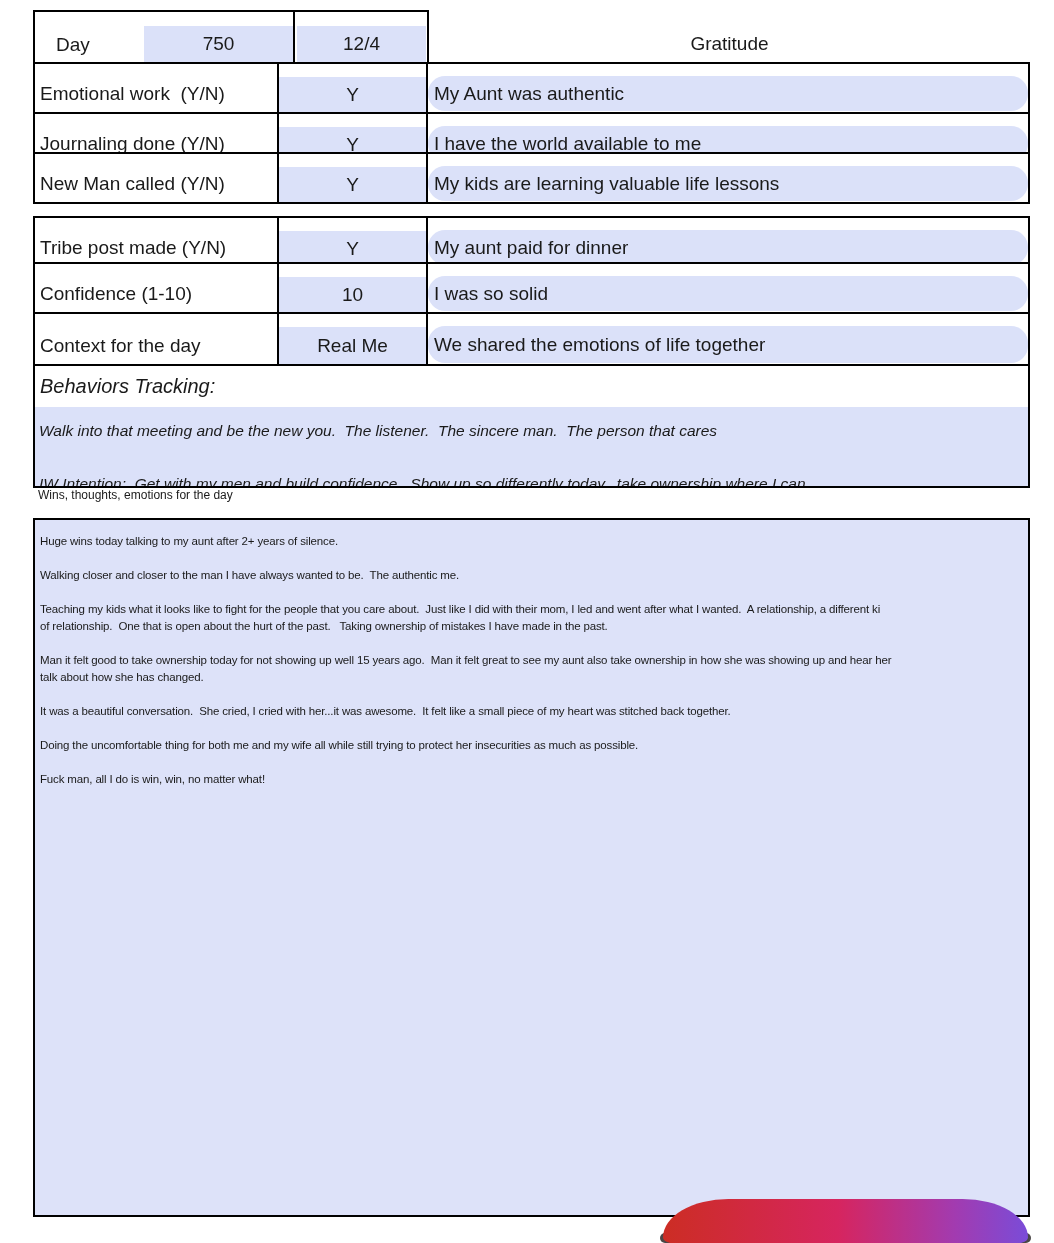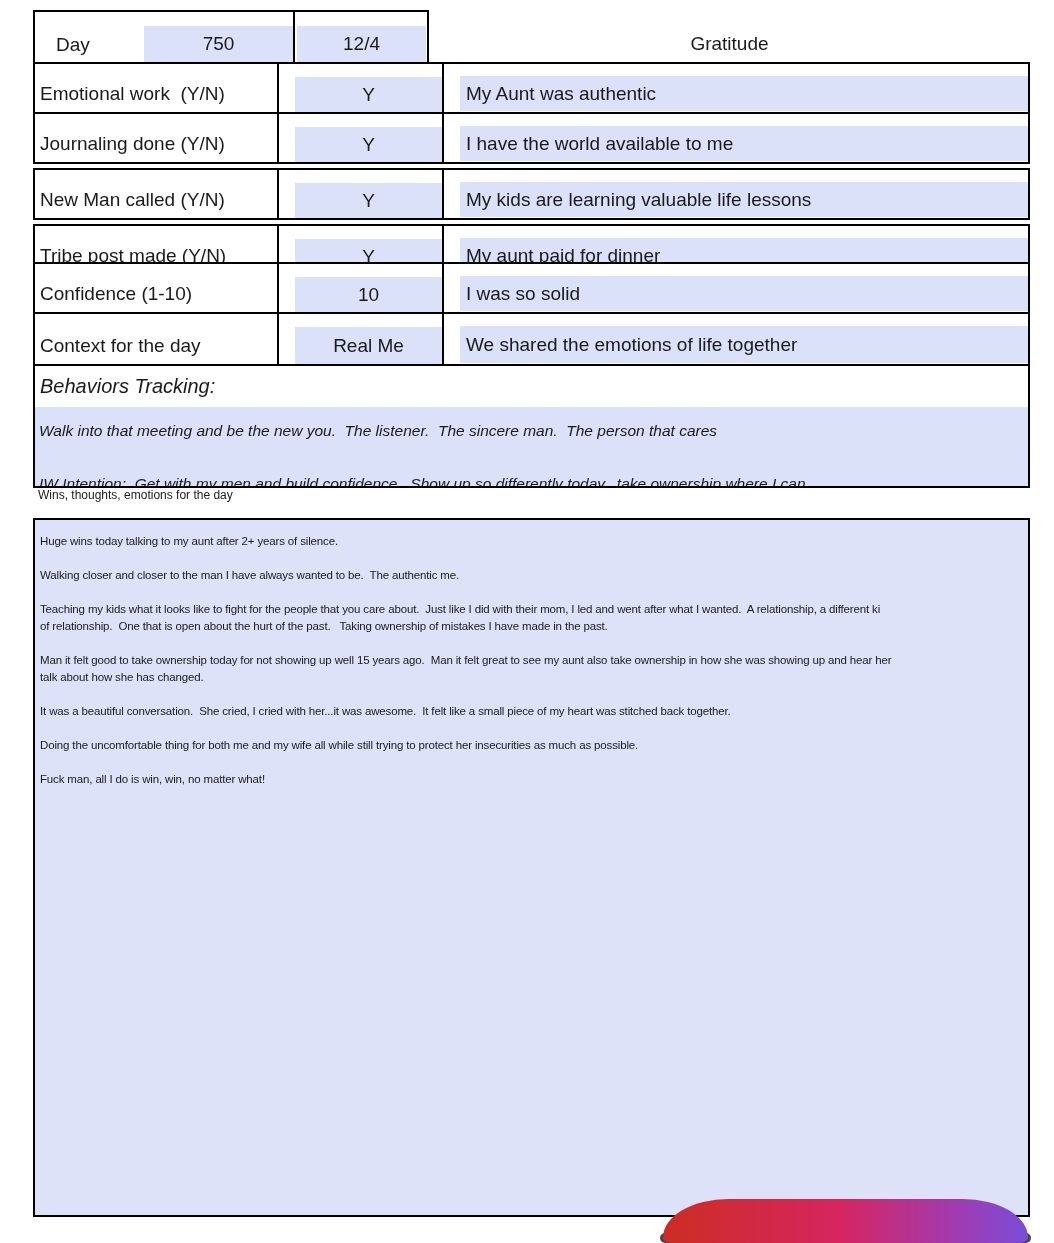--- a/index.html
+++ b/index.html
@@ -12,29 +12,29 @@
   .daycellA .lbl{position:absolute;left:5px;bottom:6px;font-size:19px;white-space:pre;}
   .daycellA .hl{position:absolute;right:0;width:149px;top:14px;bottom:0;background:var(--highlight,#dbe1f9);
                 display:flex;align-items:center;justify-content:center;font-size:19px;}
   .daycellB{position:relative;flex:1;}
   .daycellB .hl{position:absolute;left:2px;right:1px;top:14px;bottom:0;background:var(--highlight,#dbe1f9);
                 display:flex;align-items:center;justify-content:center;font-size:19px;}
   .grathead{position:absolute;left:429px;top:10px;width:601px;height:52px;display:flex;
             align-items:flex-end;justify-content:center;padding-bottom:7px;box-sizing:border-box;font-size:19px;}
   
   .trow{position:absolute;left:33px;width:997px;height:52px;box-sizing:border-box;
-        border:2px solid var(--border,#000);display:flex;background:#fff;gap:16px;}
+        border:2px solid var(--border,#000);display:flex;background:#fff;}
   .tlabel{position:relative;width:244px;box-sizing:border-box;border-right:2px solid var(--border,#000);
           display:flex;align-items:flex-end;padding:0 0 7px 5px;font-size:19px;white-space:pre;}
   .tvalue{position:relative;width:149px;box-sizing:border-box;border-right:2px solid var(--border,#000);}
   .tvalue .hl{position:absolute;left:0;right:0;top:13px;bottom:0;background:var(--highlight,#dbe1f9);
               display:flex;align-items:center;justify-content:center;font-size:19px;}
   .tgrat{position:relative;flex:1;}
   .tgrat .hl{position:absolute;left:0;right:0;top:12px;bottom:1px;background:var(--highlight,#dbe1f9);
-             display:flex;align-items:center;padding-left:6px;font-size:19px;white-space:pre;overflow:hidden;}
+             display:flex;align-items:center;padding-left:6px;font-size:19px;white-space:pre;overflow:hidden;border-radius:17px;}
   
   .behaviors{position:absolute;left:33px;top:364px;width:997px;height:124px;box-sizing:border-box;
              border:2px solid var(--border,#000);overflow:hidden;background:#fff;font-style:italic;}
   .behaviors .title{position:absolute;left:5px;top:9px;font-size:20px;}
   .behaviors .bhl{position:absolute;left:0;right:0;top:41px;bottom:0;background:var(--highlight,#dbe1f9);}
   .behaviors .bline1{position:absolute;left:4px;right:0;top:7px;font-size:15.5px;white-space:pre;overflow:hidden;margin-top:8px;}
   .behaviors .bline2{position:absolute;left:4px;right:0;bottom:-7px;font-size:15.5px;white-space:pre;overflow:hidden;}
   
   .winstitle{position:absolute;left:38px;top:488px;font-size:12px;}
   .winsbox{position:absolute;left:33px;top:518px;width:997px;height:699px;box-sizing:border-box;
@@ -86,32 +86,32 @@
     <div class="tlabel">Journaling done (Y/N)</div>
     <div class="tvalue">
         <div class="hl">
           <span>Y</span>
         </div>
       </div>
     <div class="tgrat">
         <div class="hl"><span>I have the world available to me</span></div>
       </div>
   </div>
-  <div class="trow" style="top:168px">
+  <div class="trow" style="top:152px">
     <div class="tlabel">New Man called (Y/N)</div>
     <div class="tvalue">
         <div class="hl">
           <span>Y</span>
         </div>
       </div>
     <div class="tgrat">
         <div class="hl"><span>My kids are learning valuable life lessons</span></div>
       </div>
   </div>
-  <div class="trow" style="top:224px">
+  <div class="trow" style="top:216px">
     <div class="tlabel">Tribe post made (Y/N)</div>
     <div class="tvalue">
         <div class="hl">
           <span>Y</span>
         </div>
       </div>
     <div class="tgrat">
         <div class="hl"><span>My aunt paid for dinner</span></div>
       </div>
   </div>

